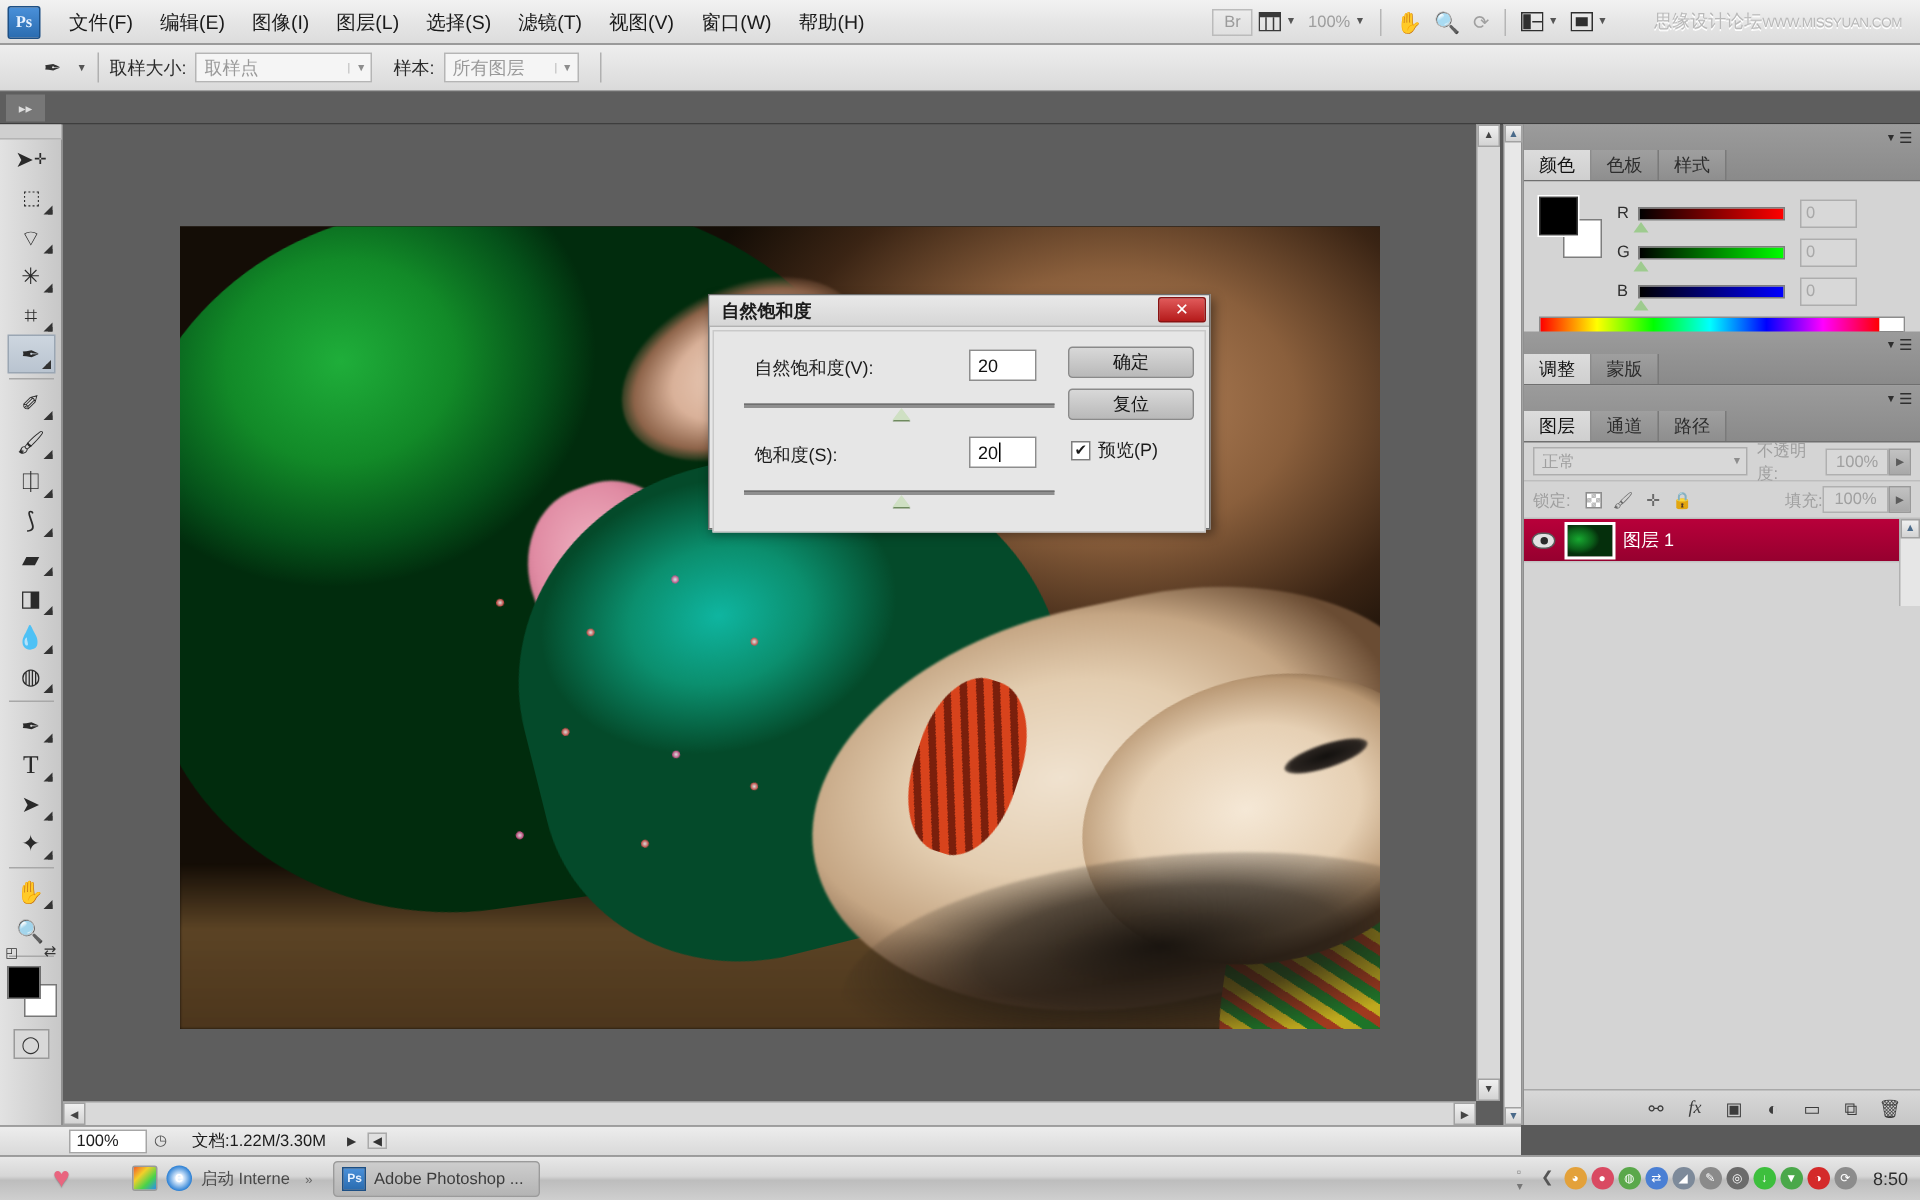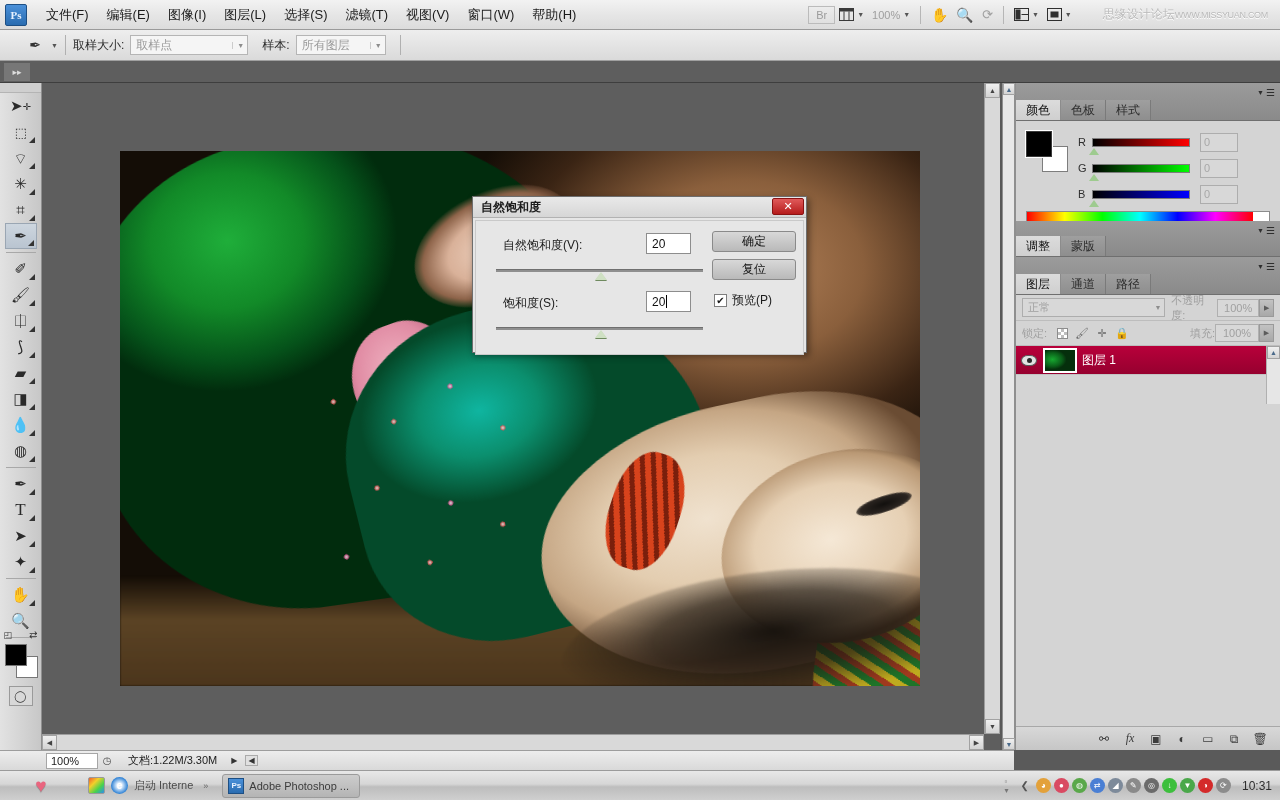--- a/index.html
+++ b/index.html
@@ -804,17 +804,17 @@
       <span class="tr-ic" style="background:#d94a62;">●</span>
       <span class="tr-ic" style="background:#5aa84a;">◍</span>
       <span class="tr-ic" style="background:#4a7fd4;">⇄</span>
       <span class="tr-ic" style="background:#7d8a9a;">◢</span>
       <span class="tr-ic" style="background:#8a8a8a;">✎</span>
       <span class="tr-ic" style="background:#6b6b6b;">◎</span>
       <span class="tr-ic" style="background:#3dbf3d;">↓</span>
       <span class="tr-ic" style="background:#4aa84a;">▼</span>
       <span class="tr-ic" style="background:#d42a2a;">◑</span>
       <span class="tr-ic" style="background:#8c8c8c;">⟳</span>
-      <span class="clock">10:31</span>
+      <span class="clock">8:50</span>
     </div>
   </div>
 
 </div>
 
 </body></html>

